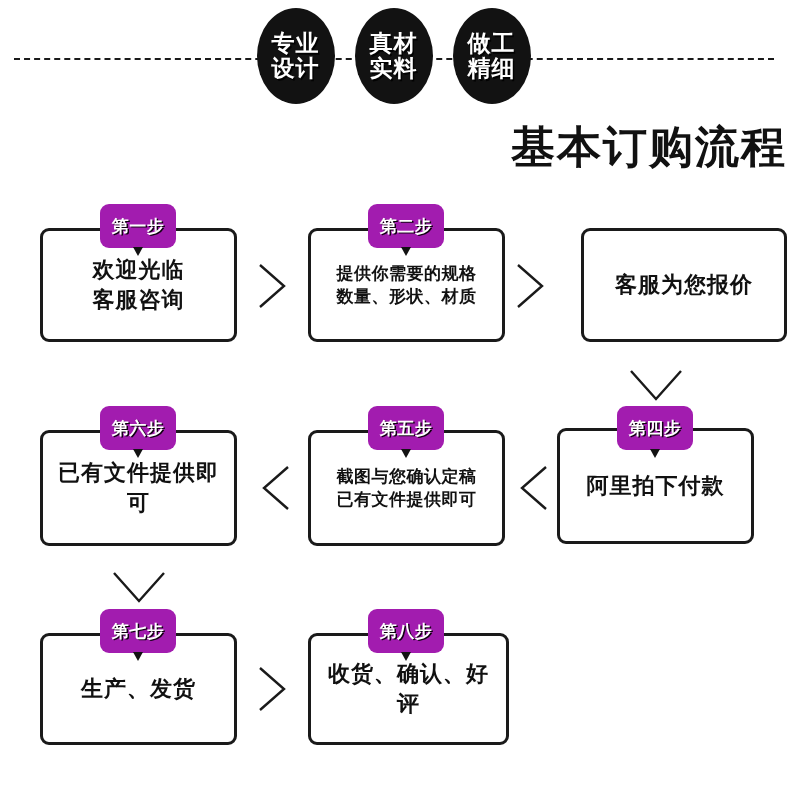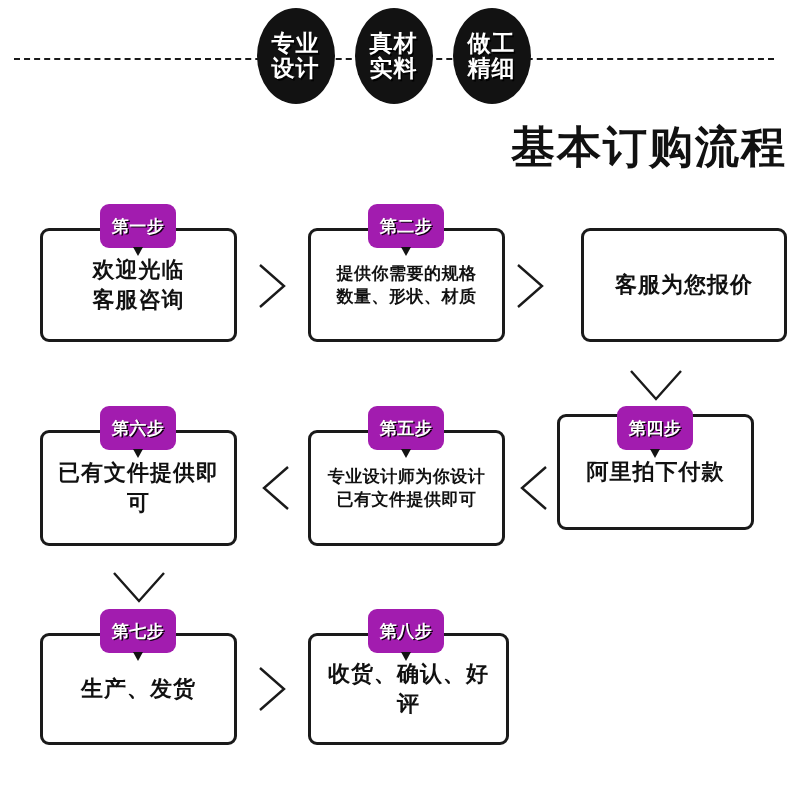--- a/index.html
+++ b/index.html
@@ -179,26 +179,26 @@
   <div class="step size-lg" style="left:557px; top:228px; width:206px; height:114px;margin-left:24px;">
     <div class="step-text">客服为您报价</div>
   </div>
 
   <div class="step size-lg" style="left:40px; top:430px; width:197px; height:116px;">
     <div class="step-text">已有文件提供即可</div>
   </div>
   <div class="badge" style="left:100px; top:406px;">第六步</div>
 
   <div class="step size-md" style="left:308px; top:430px; width:197px; height:116px;">
-    <div class="step-text">专业设计师为你设计
+    <div class="step-text">截图与您确认定稿
 已有文件提供即可</div>
   </div>
   <div class="badge" style="left:368px; top:406px;">第五步</div>
 
-  <div class="step size-lg" style="left:557px; top:414px; width:197px; height:116px;">
+  <div class="step size-lg" style="left:557px; top:428px; width:197px; height:116px;">
     <div class="step-text">阿里拍下付款</div>
   </div>
   <div class="badge" style="left:617px; top:406px;">第四步</div>
 
   <div class="step size-lg" style="left:40px; top:633px; width:197px; height:112px;">
     <div class="step-text">生产、发货</div>
   </div>
   <div class="badge" style="left:100px; top:609px;">第七步</div>
 
   <div class="step size-lg" style="left:308px; top:633px; width:201px; height:112px;">

